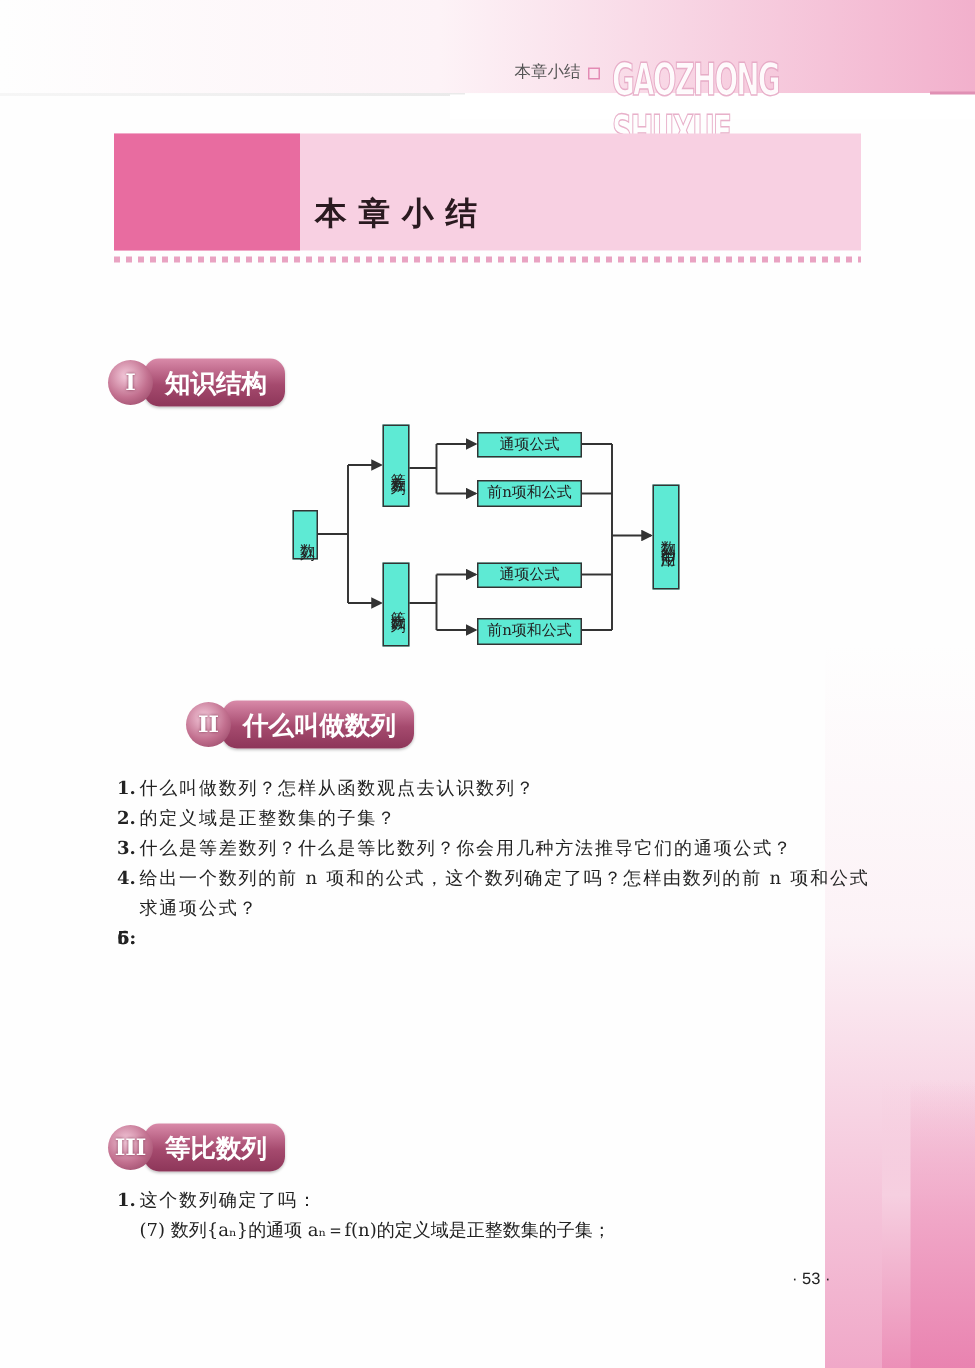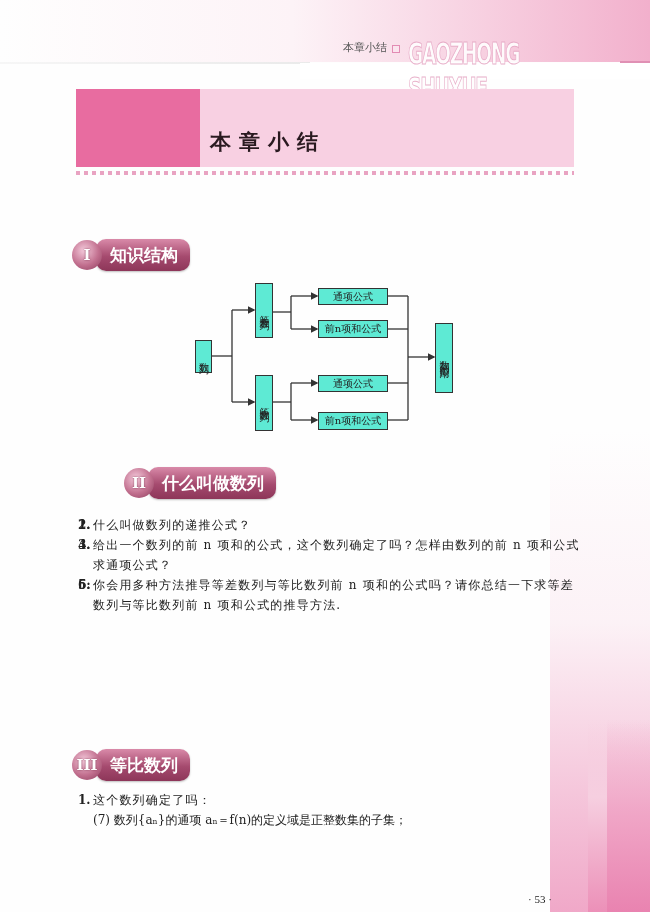--- a/index.html
+++ b/index.html
@@ -92,21 +92,21 @@
   .item { position:relative; padding-left:15px; }
   .item .num {
     position:absolute; left:0; top:0; font-weight:bold; font-family:"DejaVu Serif", serif;
   }
   .item .txt { letter-spacing:1.2px; }
   .list-sec2 { top:515px; }
   .list-sec2 .item { margin-bottom:0; }
   .list-sec3 { top:790px; }
   .sub-item { padding-left:15px; }
   .page-num {
-    position:absolute; left:528px; top:893px; font-family:Liberation Serif, serif; font-size:11px; color:#222;
+    position:absolute; left:528px; top:847px; font-family:Liberation Sans, sans-serif; font-size:11px; color:#222;
   }
 </style>
 </head>
 <body>
 
 <div class="header-band"></div>
 <div class="header-rule-left"></div>
 <div class="header-white"></div>
 <div class="header-rule-right"></div>
 <div class="running-title">本章小结</div>
@@ -170,38 +170,39 @@
 <div class="dbox vert" style="left:435px; top:323px; width:18px; height:70px;">数列的应用</div>
 
 <div class="section-badge" style="left:80px; top:470px;margin-left:44px;">
   <div class="badge-circle">II</div>
   <div class="badge-pill">什么叫做数列</div>
 </div>
 
 <div class="list list-sec2">
   <div class="item">
     <span class="num">1.</span>
+    <span class="txt">什么叫做数列？怎样从函数观点去认识数列？</span>
   </div>
   <div class="item">
     <span class="num">2.</span>
-    <span class="txt">什么叫做数列的递推公式？</span>
+    <span class="txt">的定义域是正整数集的子集？</span>
   </div>
   <div class="item">
     <span class="num">3.</span>
+    <span class="txt">什么是等差数列？什么是等比数列？你会用几种方法推导它们的通项公式？</span>
   </div>
   <div class="item">
     <span class="num">4.</span>
     <span class="txt">给出一个数列的前 n 项和的公式，这个数列确定了吗？怎样由数列的前 n 项和公式求通项公式？</span>
   </div>
   <div class="item">
     <span class="num">5:</span>
   </div>
   <div class="item">
     <span class="num">6.</span>
-    <span class="txt">你会用多种方法推导等差数列与等比数列前 n 项和的公式吗？请你总结一下求等差数列与等比数列前 n 项和公式的推导方法.</span>
   </div>
 </div>
 
 <div class="section-badge" style="left:72px; top:752px;">
   <div class="badge-circle">III</div>
   <div class="badge-pill">等比数列</div>
 </div>
 
 <div class="list list-sec3">
   <div class="item">

